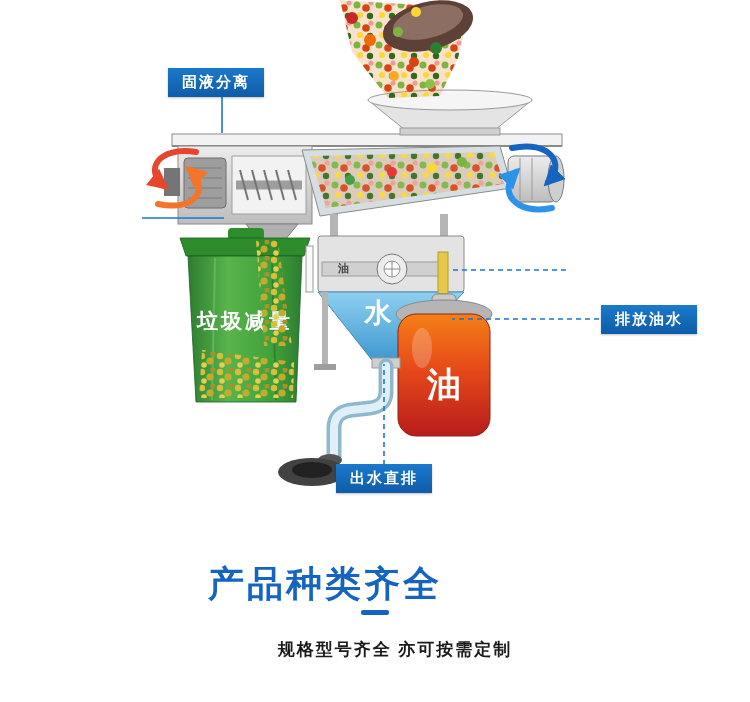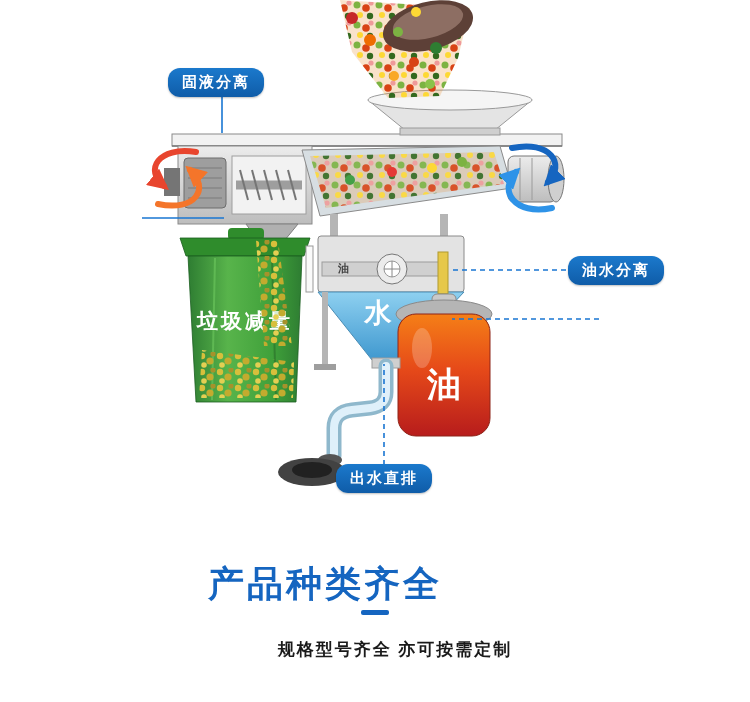--- a/index.html
+++ b/index.html
@@ -1,20 +1,20 @@
 <!DOCTYPE html>
 <html><head>
 <meta charset="utf-8">
 <style>
   html,body{margin:0;padding:0;background:#fff;}
   .page{position:relative;width:750px;height:702px;background:#fff;overflow:hidden;
         font-family:"Liberation Sans","DejaVu Sans",sans-serif;}
   .illustration{position:absolute;left:0;top:0;width:750px;height:540px;}
   .tag{position:absolute;background:linear-gradient(#1b79cc,#0f5ca8);color:#fff;
-       font-size:15px;font-weight:bold;padding:5px 14px;border-radius:12px;
+       font-size:15px;font-weight:bold;padding:5px 14px;border-radius:0;
        letter-spacing:2px;white-space:nowrap;box-shadow:0 1px 2px rgba(0,0,0,.25);}
   .tag-solid{left:168px;top:68px;}
   .tag-squeeze{left:40px;top:204px;}
   .tag-oilwater{left:568px;top:256px;}
   .tag-discharge{left:601px;top:305px;}
   .tag-outlet{left:336px;top:464px;}
   .footer-title{position:absolute;left:0;top:560px;width:650px;text-align:center;
        font-size:36px;font-weight:bold;color:#1565c0;letter-spacing:3px;}
   .footer-dash{position:absolute;left:50%;top:610px;transform:translateX(-50%);
        width:28px;height:5px;background:#1565c0;border-radius:2px;}
@@ -202,20 +202,20 @@
     <g stroke="#1976d2" stroke-width="1.6" fill="none">
       <line x1="222" y1="96" x2="222" y2="133"></line>
       <line x1="142" y1="218" x2="224" y2="218"></line>
       <line x1="566" y1="270" x2="450" y2="270" stroke-dasharray="5 4"></line>
       <line x1="599" y1="319" x2="452" y2="319" stroke-dasharray="5 4"></line>
       <line x1="384" y1="492" x2="384" y2="364" stroke-dasharray="5 4"></line>
     </g>
   </svg>
 
   <div class="tag tag-solid">固液分离</div>
-  <div class="tag tag-oilwater">油水分离</div>
+  <div class="tag tag-discharge">排放油水</div>
   <div class="tag tag-outlet">出水直排</div>
 
   <div class="footer-title">产品种类齐全</div>
   <div class="footer-dash"></div>
   <div class="footer-sub">规格型号齐全 亦可按需定制</div>
 
 </div>
 
 </body></html>

